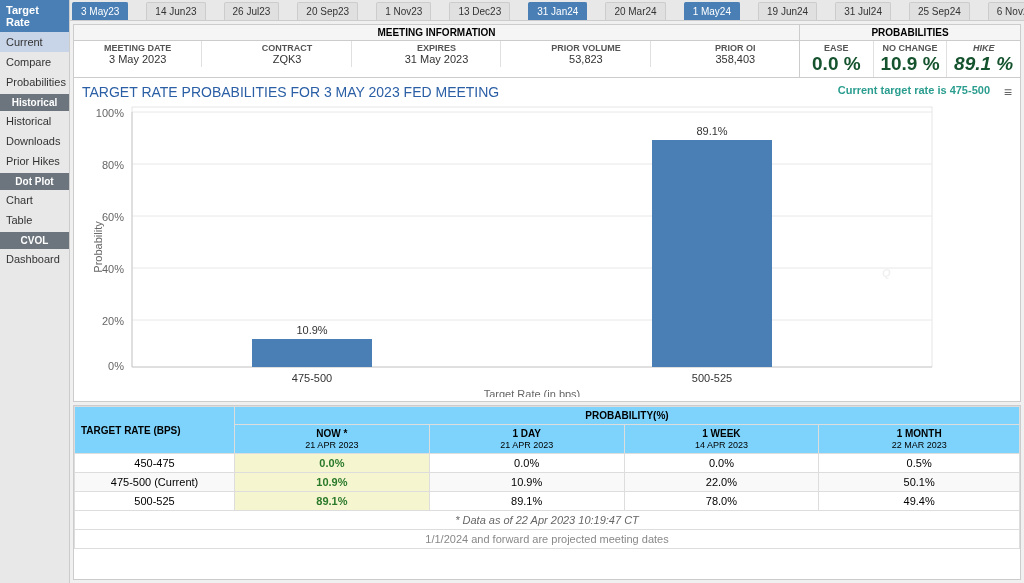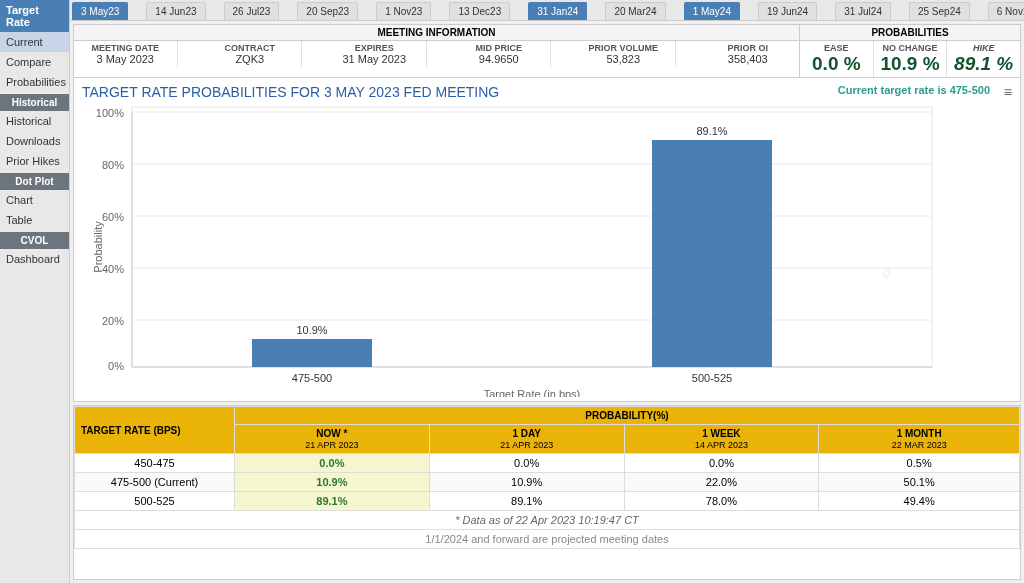--- a/index.html
+++ b/index.html
@@ -47,21 +47,21 @@
     .chart-container { position: relative; padding: 6px 8px 4px; }
     .chart-title { font-size: 14px; font-weight: normal; color: #2a5fa5; margin-bottom: 2px; }
     .chart-subtitle { position: absolute; top: 6px; right: 30px; font-size: 11px; color: #2a9d8f; font-weight: bold; }
     .hamburger-icon { position: absolute; top: 6px; right: 8px; cursor: pointer; color: #666; font-size: 14px; }
 
     
     .lower-section { border: 1px solid #ccc; background: white; margin: 0 3px 3px; flex: 1; overflow: hidden; }
 
     .probability-table { width: 100%; border-collapse: collapse; }
     .probability-table th, .probability-table td { border: 1px solid #ddd; padding: 3px 6px; text-align: center; font-size: 11px; }
-    .probability-table th { background: #eab308; font-weight: bold; font-size: 10px; }
+    .probability-table th { background: #7dd3fc; font-weight: bold; font-size: 10px; }
     .now-highlight { background: #f5f5d0; font-weight: bold; color: #2a7a2a; }
     .footer-note { text-align: center; font-size: 10px; color: #666; padding: 2px; font-style: italic; }
     .footer-dates { text-align: center; font-size: 10px; color: #888; padding: 2px; border-top: 1px solid #ddd; }
     .current-row { background: #f9f9f9; }
     .span-header { text-align: center; font-weight: bold; font-size: 10px; }
   </style>
 </head>
 <body>
 
 <div class="main-container">
@@ -117,24 +117,20 @@
             </div>
             <div class="info-col">
               <div class="info-col-label">CONTRACT</div>
               <div class="info-col-value">ZQK3</div>
             </div>
             <div class="info-col">
               <div class="info-col-label">EXPIRES</div>
               <div class="info-col-value">31 May 2023</div>
             </div>
             <div class="info-col">
-              <div class="info-col-label">MID PRICE</div>
-              <div class="info-col-value">94.9650</div>
-            </div>
-            <div class="info-col">
               <div class="info-col-label">PRIOR VOLUME</div>
               <div class="info-col-value">53,823</div>
             </div>
             <div class="info-col">
               <div class="info-col-label">PRIOR OI</div>
               <div class="info-col-value">358,403</div>
             </div>
           </div>
         </div>
         <div class="info-section prob-section">

